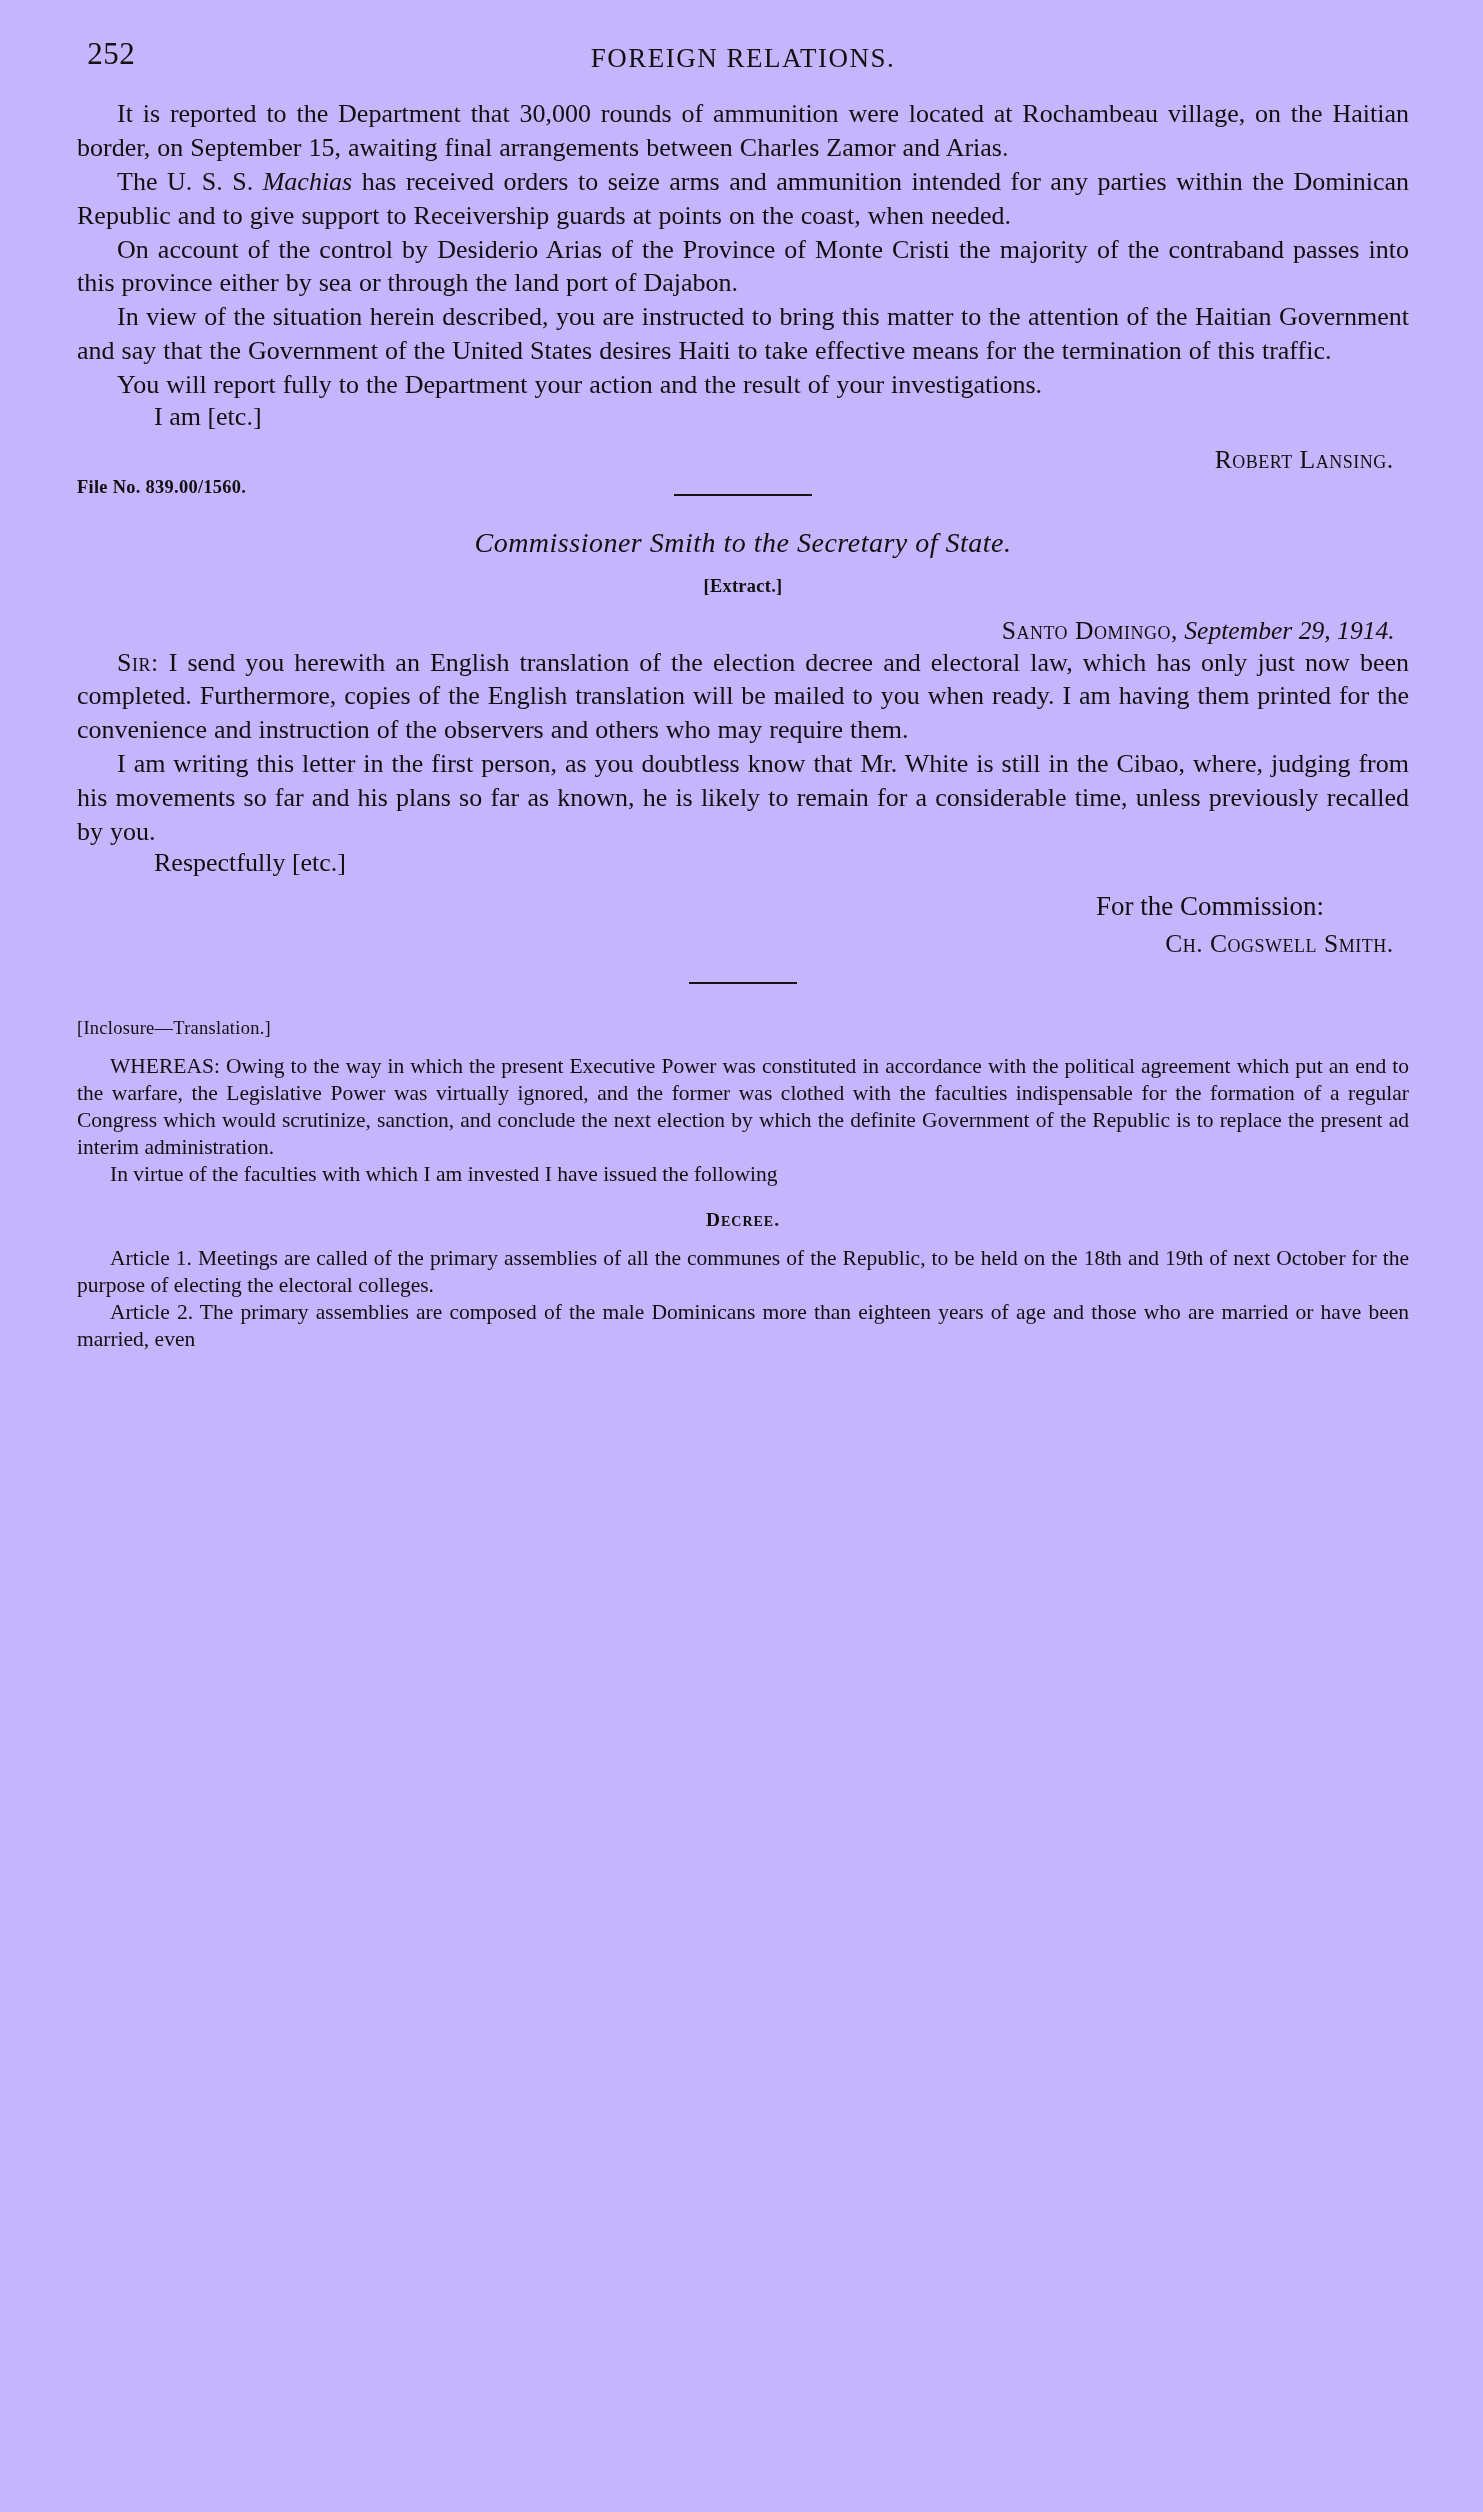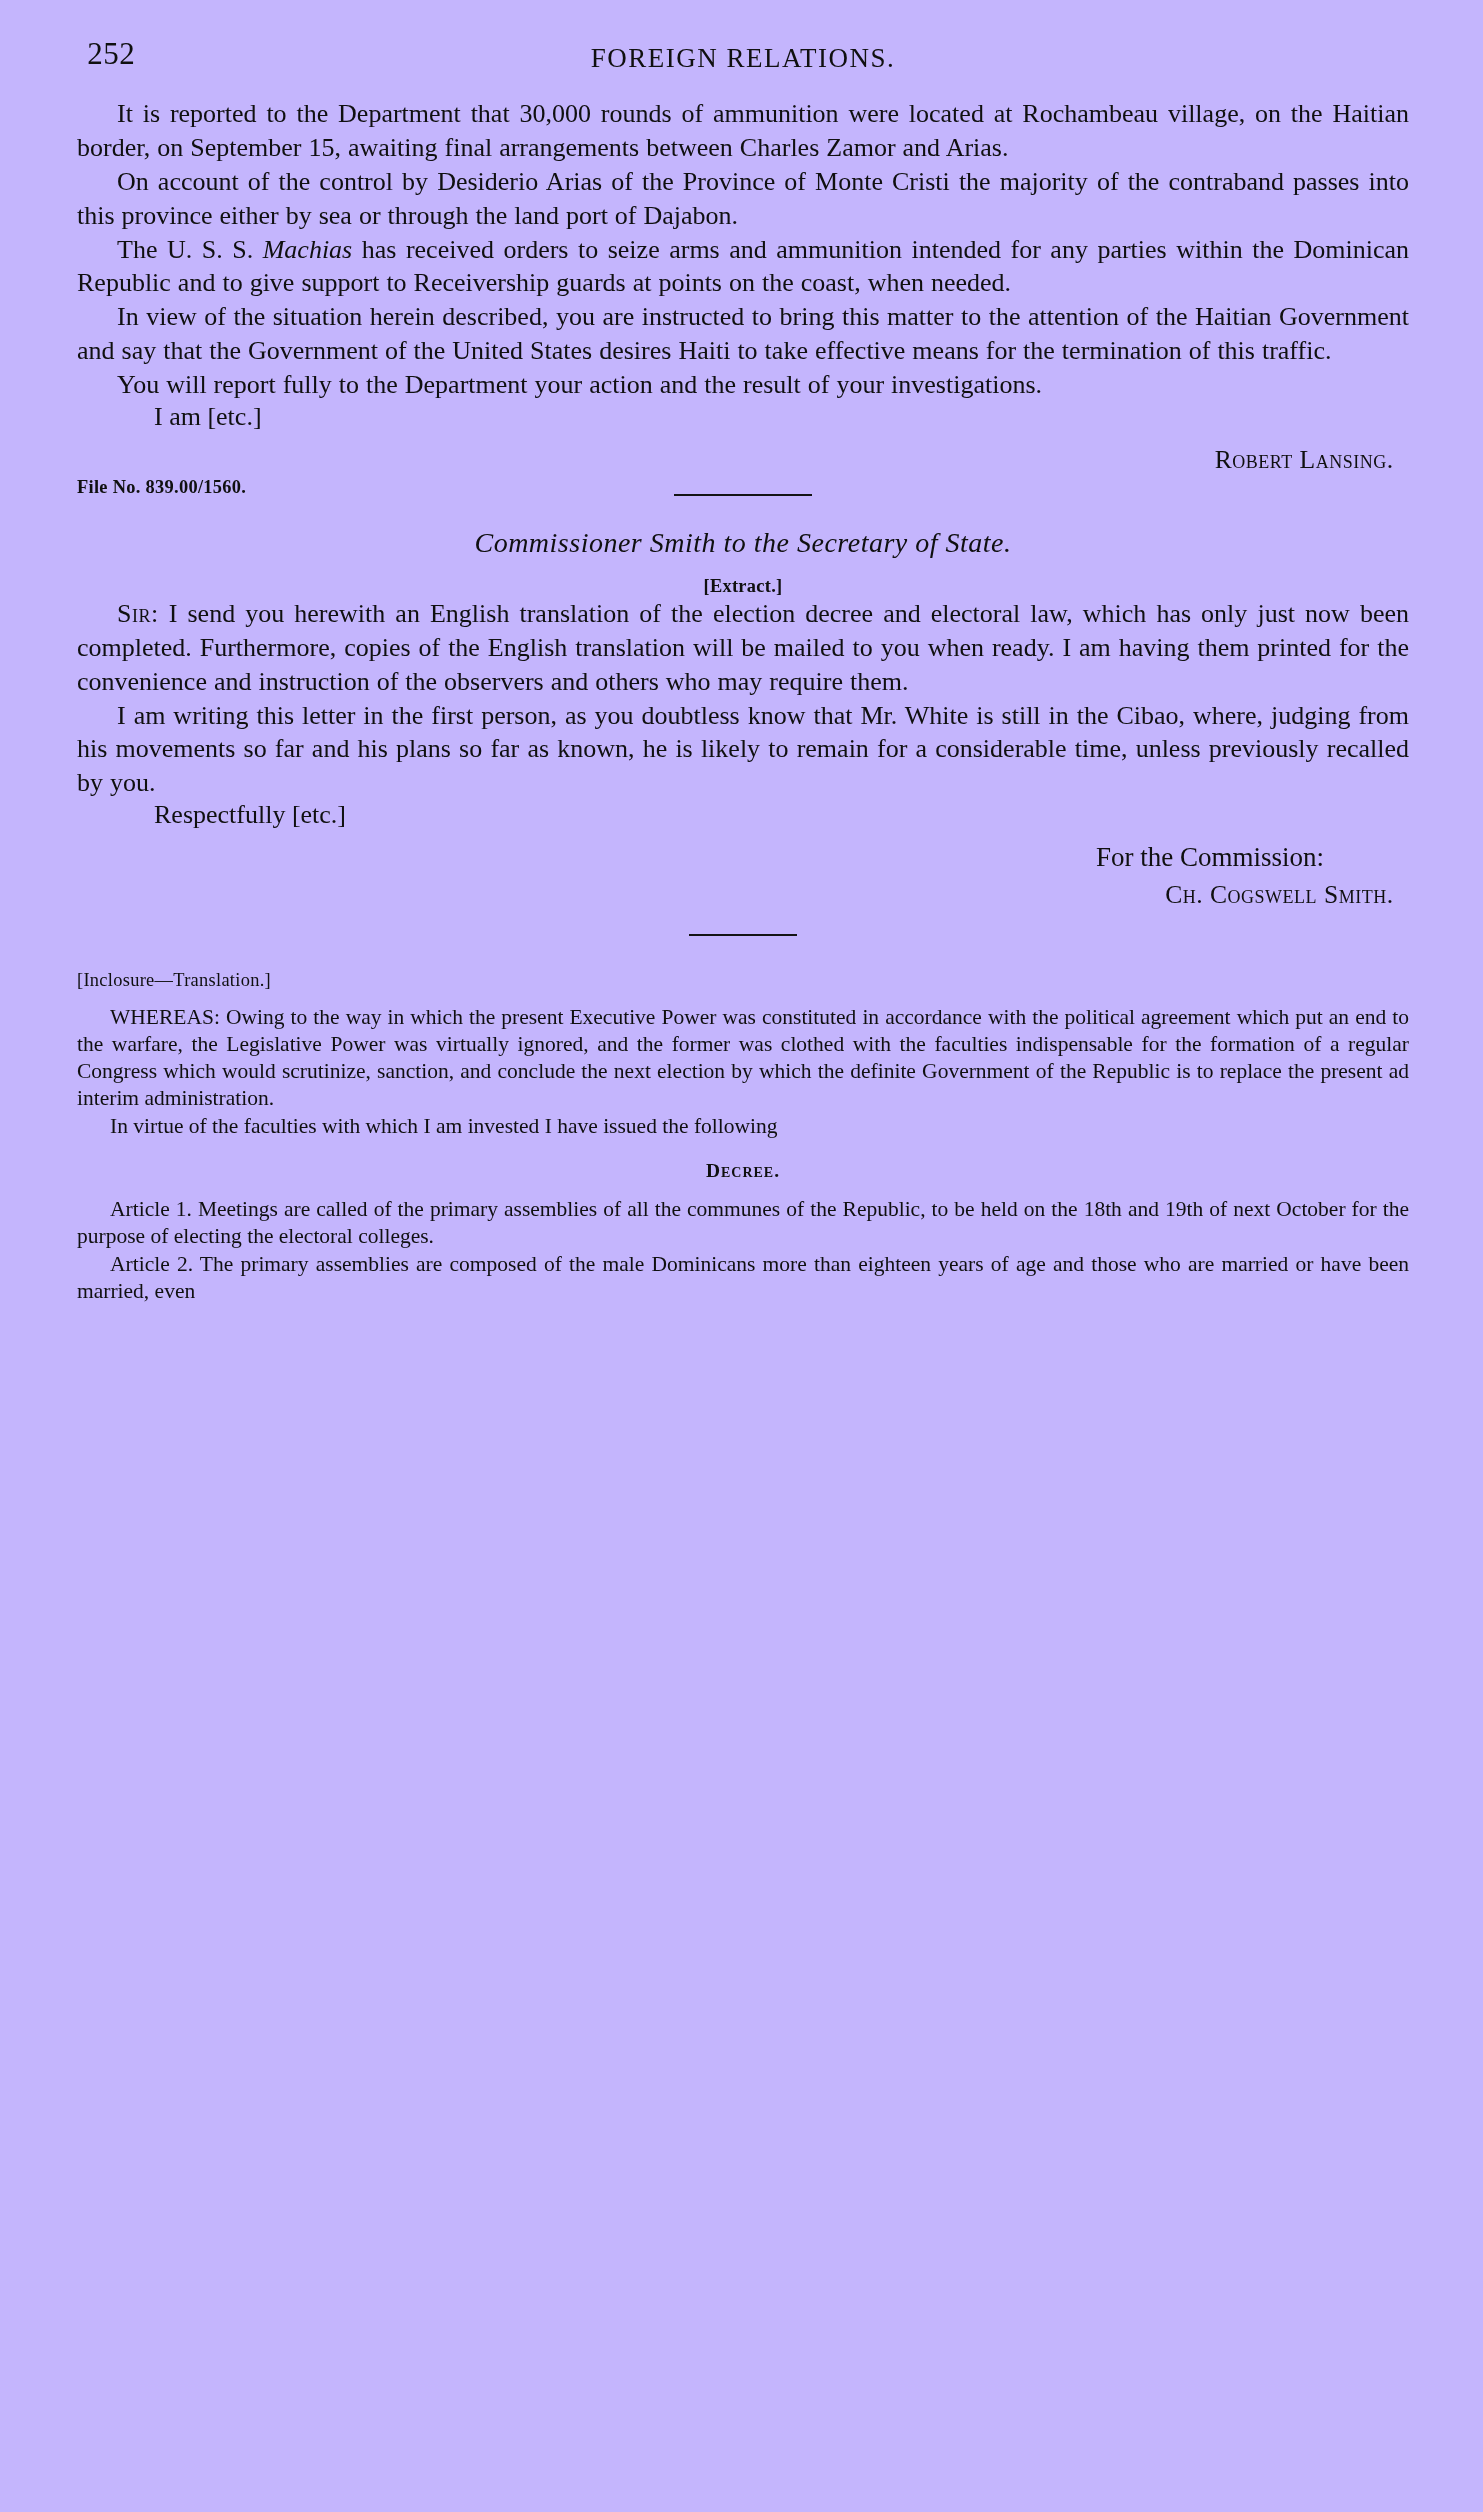--- a/index.html
+++ b/index.html
@@ -196,35 +196,36 @@
 <div class="page">
   <div class="content">
 
     <div class="runhead">
       <div class="folio">252</div>
       <div class="runtitle">FOREIGN RELATIONS.</div>
     </div>
 
     <div class="body-block">
       <p class="para">It is reported to the Department that 30,000 rounds of ammunition were located at Rochambeau village, on the Haitian border, on September 15, awaiting final arrangements between Charles Zamor and Arias.</p>
+      <p class="para"><span>The U. S. S. </span><span class="it">Machias</span><span> has received orders to seize arms and ammunition intended for any parties within the Dominican Republic and to give support to Receivership guards at points on the coast, when needed.</span></p>
       <p class="para">On account of the control by Desiderio Arias of the Province of Monte Cristi the majority of the contraband passes into this province either by sea or through the land port of Dajabon.</p>
-      <p class="para"><span>The U. S. S. </span><span class="it">Machias</span><span> has received orders to seize arms and ammunition intended for any parties within the Dominican Republic and to give support to Receivership guards at points on the coast, when needed.</span></p>
       <p class="para">In view of the situation herein described, you are instructed to bring this matter to the attention of the Haitian Government and say that the Government of the United States desires Haiti to take effective means for the termination of this traffic.</p>
       <p class="para">You will report fully to the Department your action and the result of your investigations.</p>
       <p class="iam">I am [etc.]</p>
       <div class="signature">Robert Lansing.</div>
     </div>
 
     <div class="rule"></div>
 
     <div class="fileno">File No. 839.00/1560.</div>
 
     <div class="doc-title">Commissioner Smith to the Secretary of State.</div>
     <div class="extract">[Extract.]</div>
 
+    <div class="dateline"><span class="place">Santo Domingo,</span><span class="date"> September 29, 1914.</span></div>
 
     <p class="para"><span class="salut">Sir:</span><span> I send you herewith an English translation of the election decree and electoral law, which has only just now been completed. Furthermore, copies of the English translation will be mailed to you when ready. I am having them printed for the convenience and instruction of the observers and others who may require them.</span></p>
     <p class="para">I am writing this letter in the first person, as you doubtless know that Mr. White is still in the Cibao, where, judging from his movements so far and his plans so far as known, he is likely to remain for a considerable time, unless previously recalled by you.</p>
 
     <p class="respect">Respectfully [etc.]</p>
     <div class="forcommission">For the Commission:</div>
     <div class="signame">Ch. Cogswell Smith.</div>
 
     <div class="rule short"></div>
 

